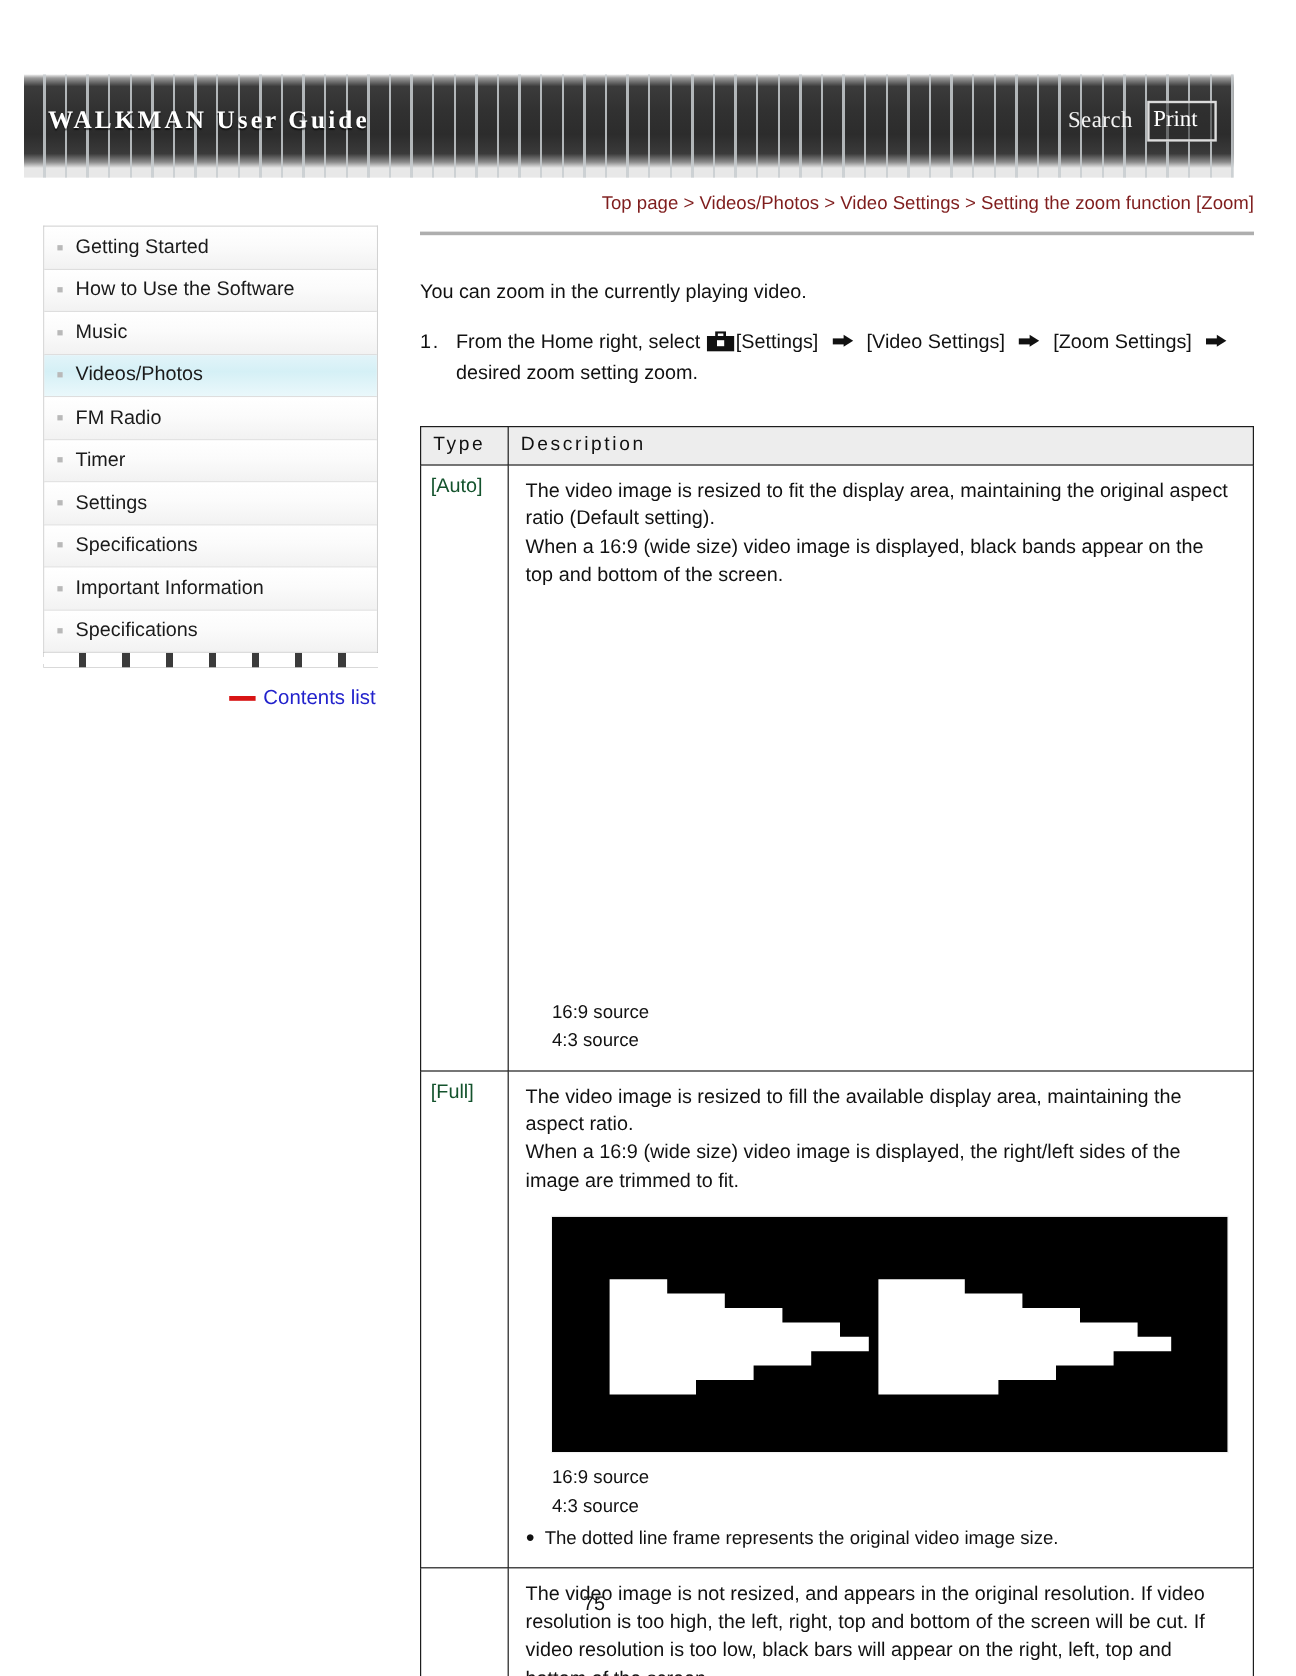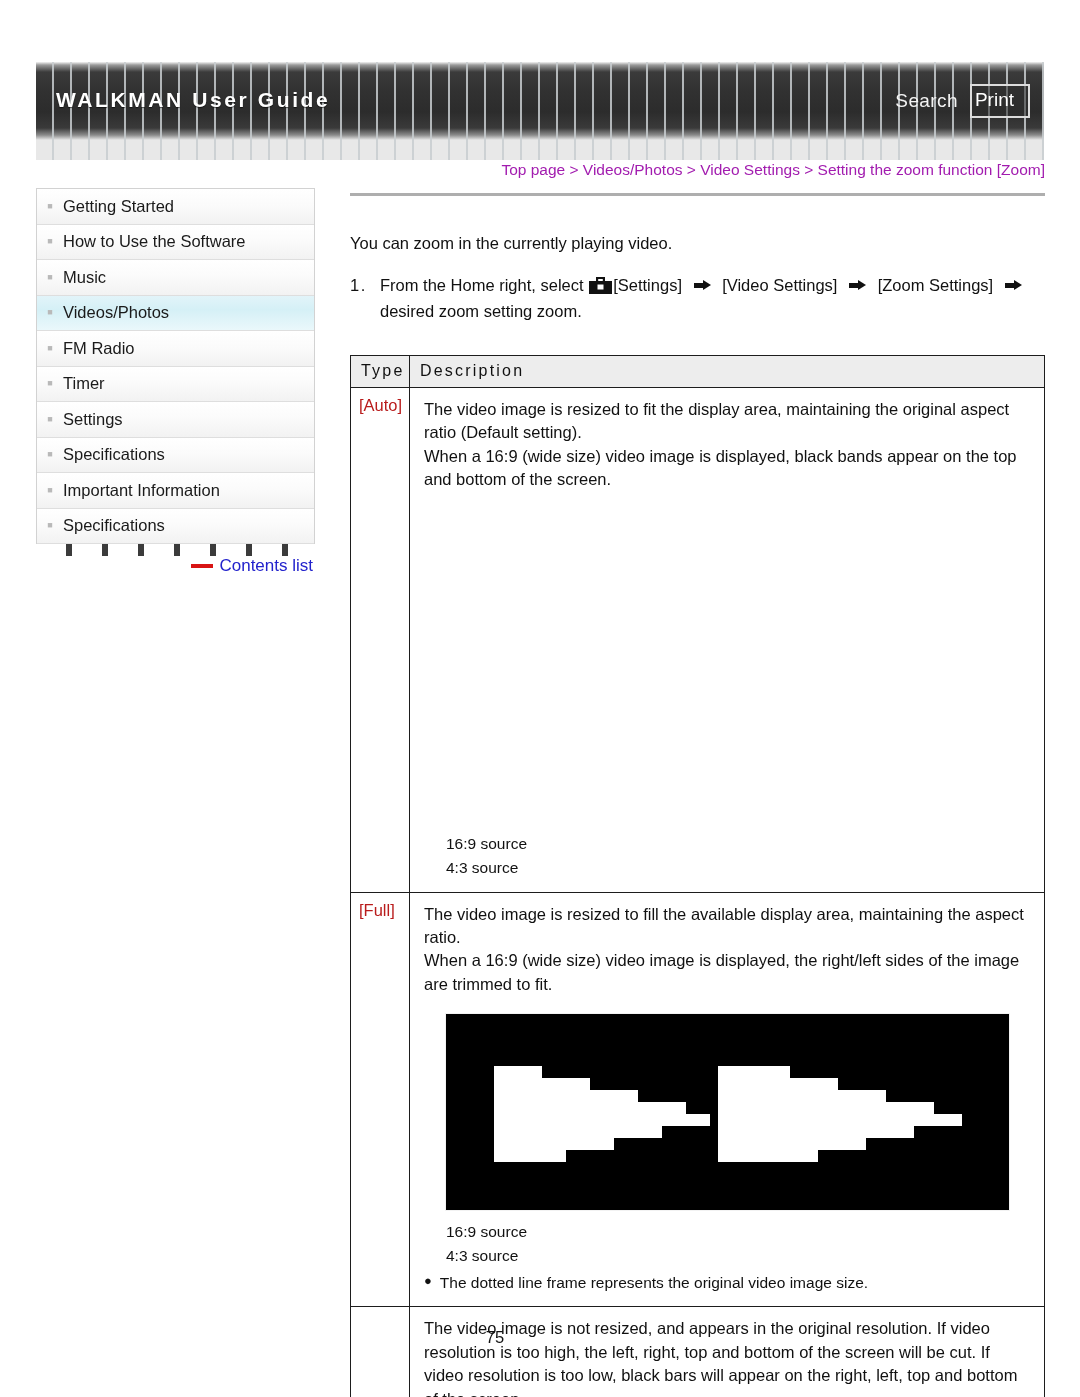--- a/index.html
+++ b/index.html
@@ -12,35 +12,36 @@
     height: 1397px;
     position: relative;
     font-family: "Liberation Sans", sans-serif;
     color: #000000;
     overflow: hidden;
   }
 
   
   .header {
     position: absolute;
-    left: 36px;
+    left: 20px;
     top: 62px;
     width: 1008px;
-    height: 98px;
+    height: 86px;
     background:
       repeating-linear-gradient(to right,
         rgba(255,255,255,0.00) 0px,
         rgba(255,255,255,0.00) 16px,
         rgba(200,205,208,0.85) 16px,
         rgba(200,205,208,0.85) 18px),
       linear-gradient(to bottom,
         #f2f2f2 0px, #9a9a9a 3px, #3b3b3b 10px,
         #313131 30px, #2c2c2c 50px, #3a3a3a 66px,
         #8a8a8a 73px, #e8e8e8 78px);
     overflow: hidden;
+    font-family: Liberation Serif, serif;
   }
   .header-title {
     position: absolute;
     left: 20px;
     top: 26px;
     font-size: 21px;
     letter-spacing: 2.6px;
     color: #ffffff;
     font-weight: bold;
     white-space: nowrap;
@@ -106,21 +107,21 @@
   }
   .sidebar-bottom-bar {
     height: 12px;
     background:
       repeating-linear-gradient(to right,
         #ffffff 0px, #ffffff 30px,
         #3b3b3b 30px, #3b3b3b 36px),
       linear-gradient(to bottom, #111111 0%, #111111 30%, #ffffff 30%, #ffffff 75%, #111111 75%, #111111 100%);
   }
   .contents-link-row {
-    margin-top: 0;
+    margin-top: 16px;
     display: flex;
     align-items: center;
     justify-content: flex-end;
     gap: 6px;
     padding-right: 2px;
   }
   .red-dash {
     display: inline-block;
     width: 22px;
     height: 4px;
@@ -134,21 +135,21 @@
 
   
   .main {
     position: absolute;
     left: 350px;
     top: 160px;
     width: 695px;
   }
   .breadcrumb {
     font-size: 15.5px;
-    color: #a21caf;
+    color: #7f1d1d;
     text-align: right;
     white-space: nowrap;
     line-height: 1.3;
   }
   .page-title {
     margin-top: 36px;
     font-size: 22px;
     letter-spacing: 2.6px;
     color: #111111;
     white-space: nowrap;
@@ -227,25 +228,25 @@
   }
   .zoom-table thead th {
     background: #ededed;
     font-weight: normal;
     text-align: left;
     font-size: 16px;
     letter-spacing: 2.2px;
     padding: 6px 10px 7px 10px;
     color: #111;
   }
-  .col-type { width: 59px; }
+  .col-type { width: 73px; }
   td.type-cell {
     font-size: 16.5px;
     padding: 8px 6px 8px 8px;
-    color: #b91c1c;
+    color: #14532d;
     text-align: left;
   }
   td.desc-cell {
     font-size: 16.5px;
     line-height: 1.42;
     padding: 10px 14px 12px 14px;
     color: #111;
   }
   .src-label {
     font-size: 15.5px;

